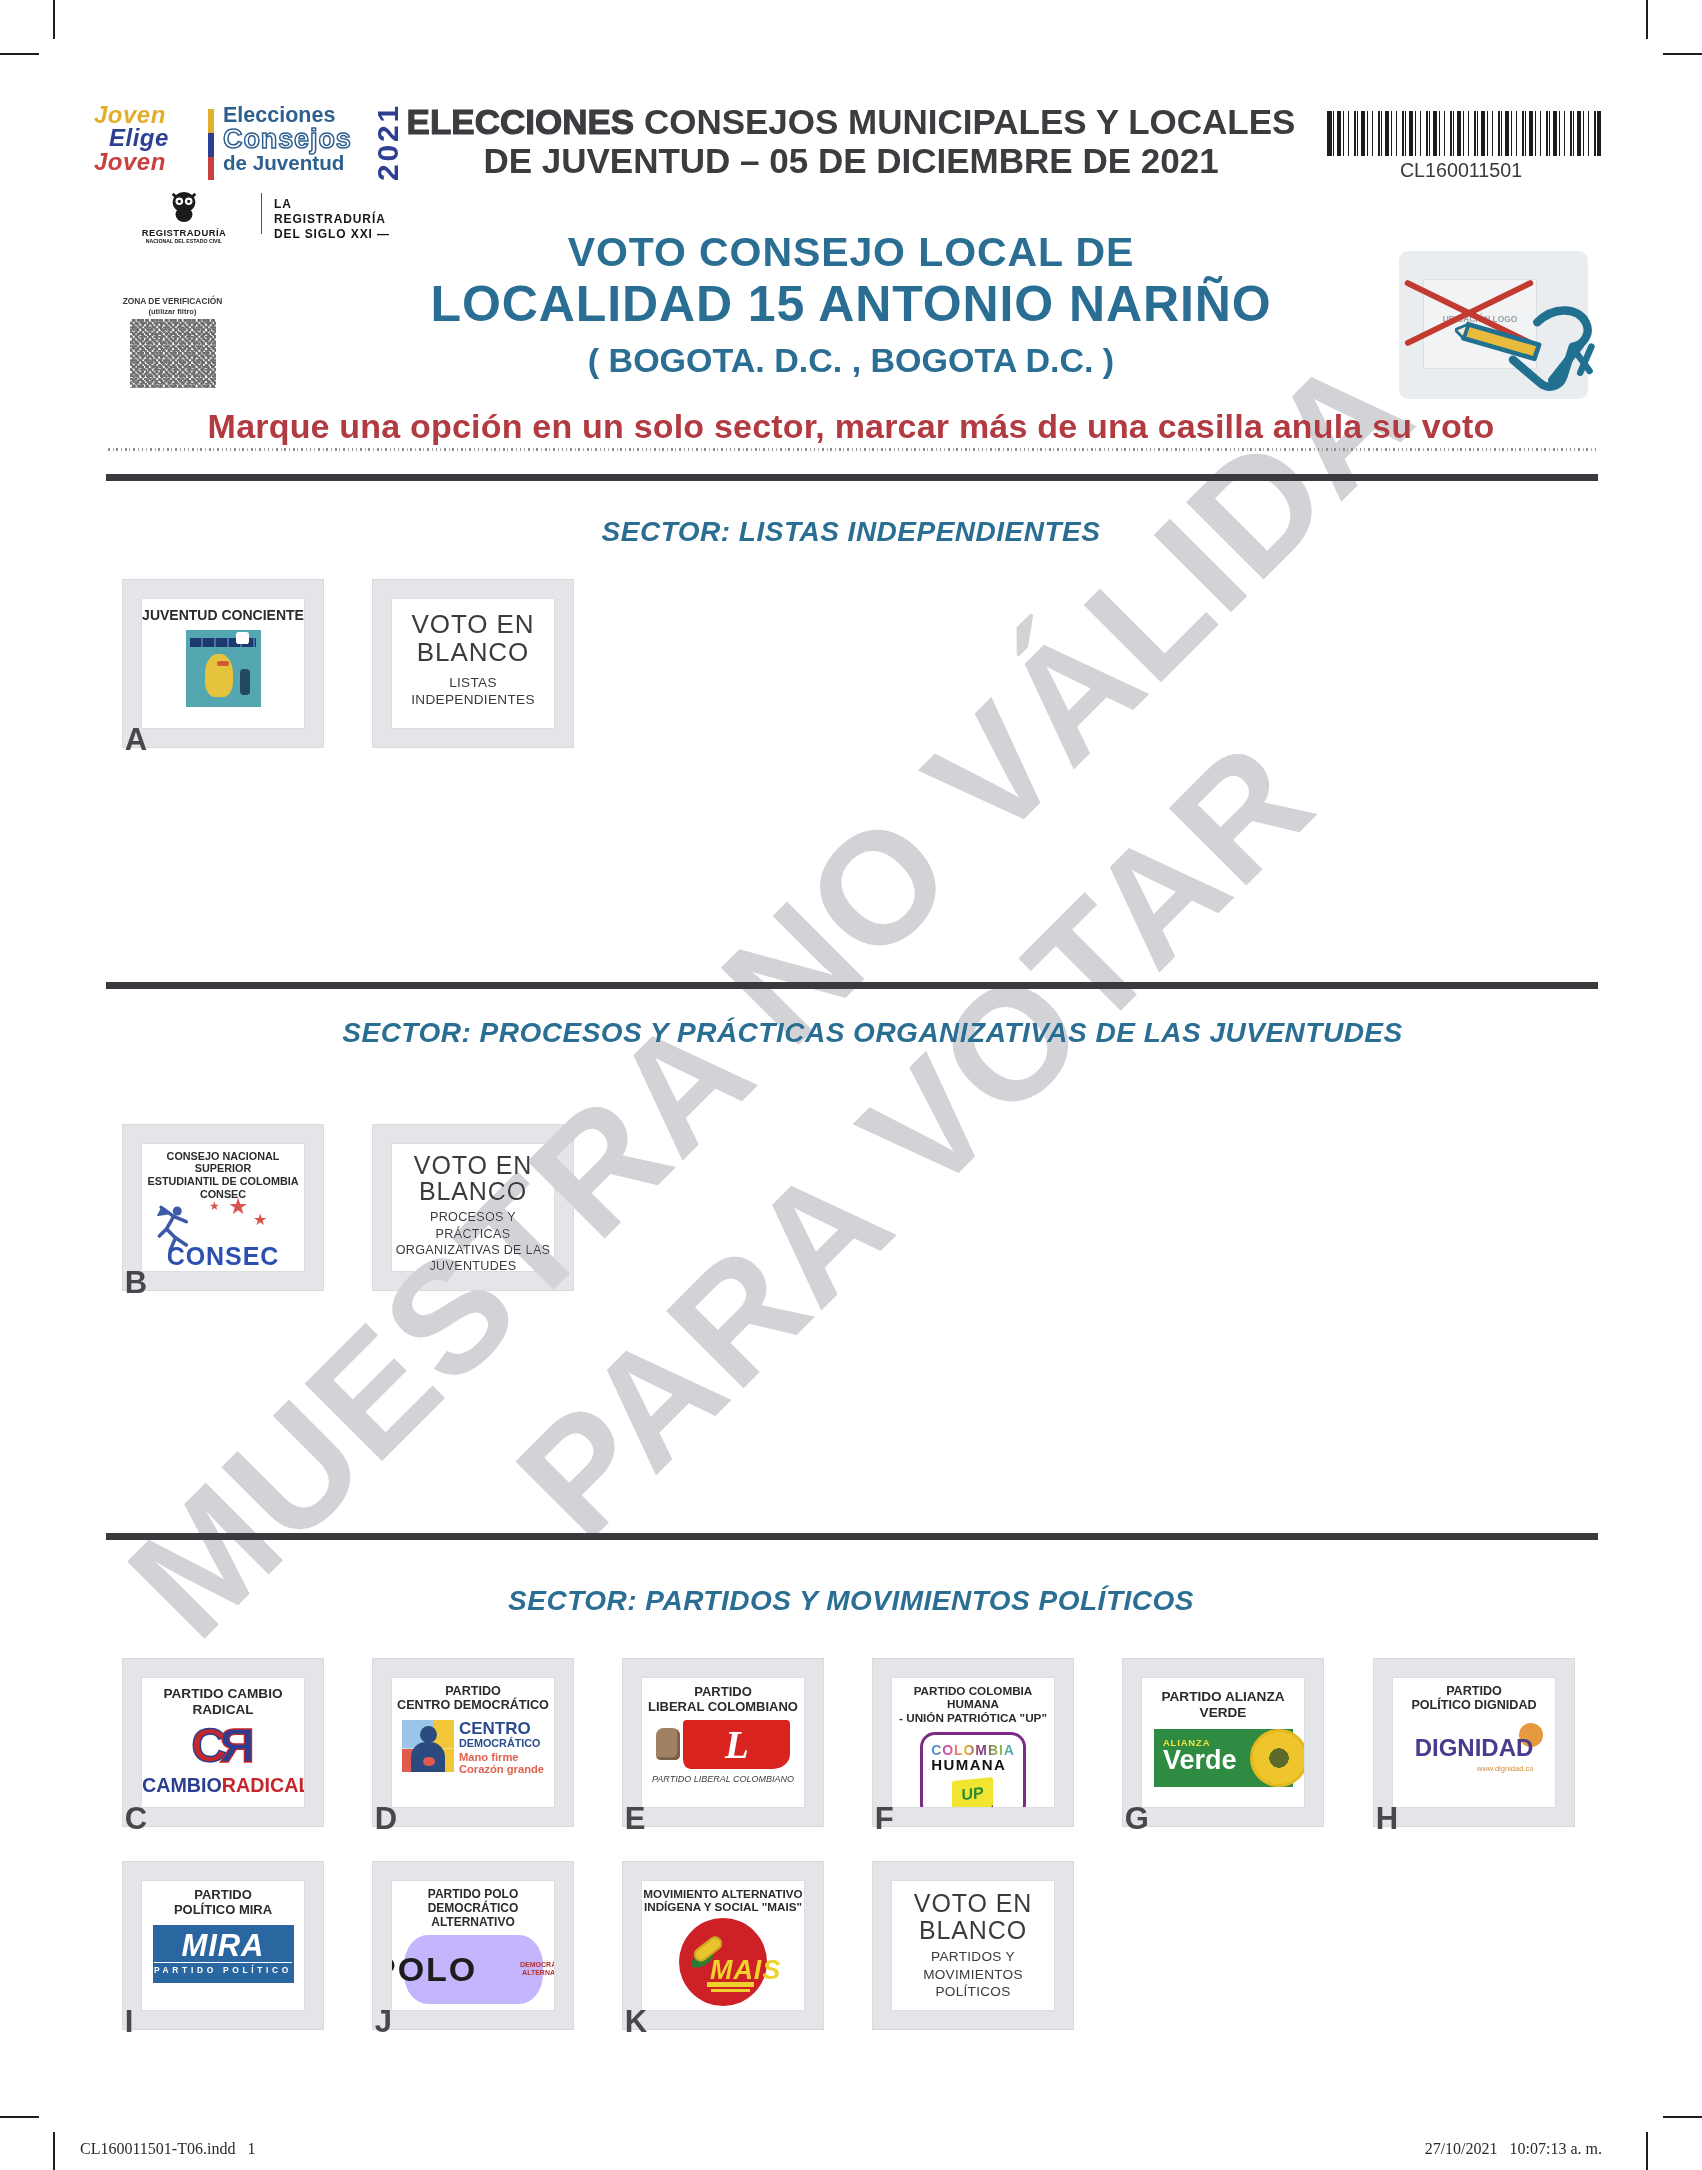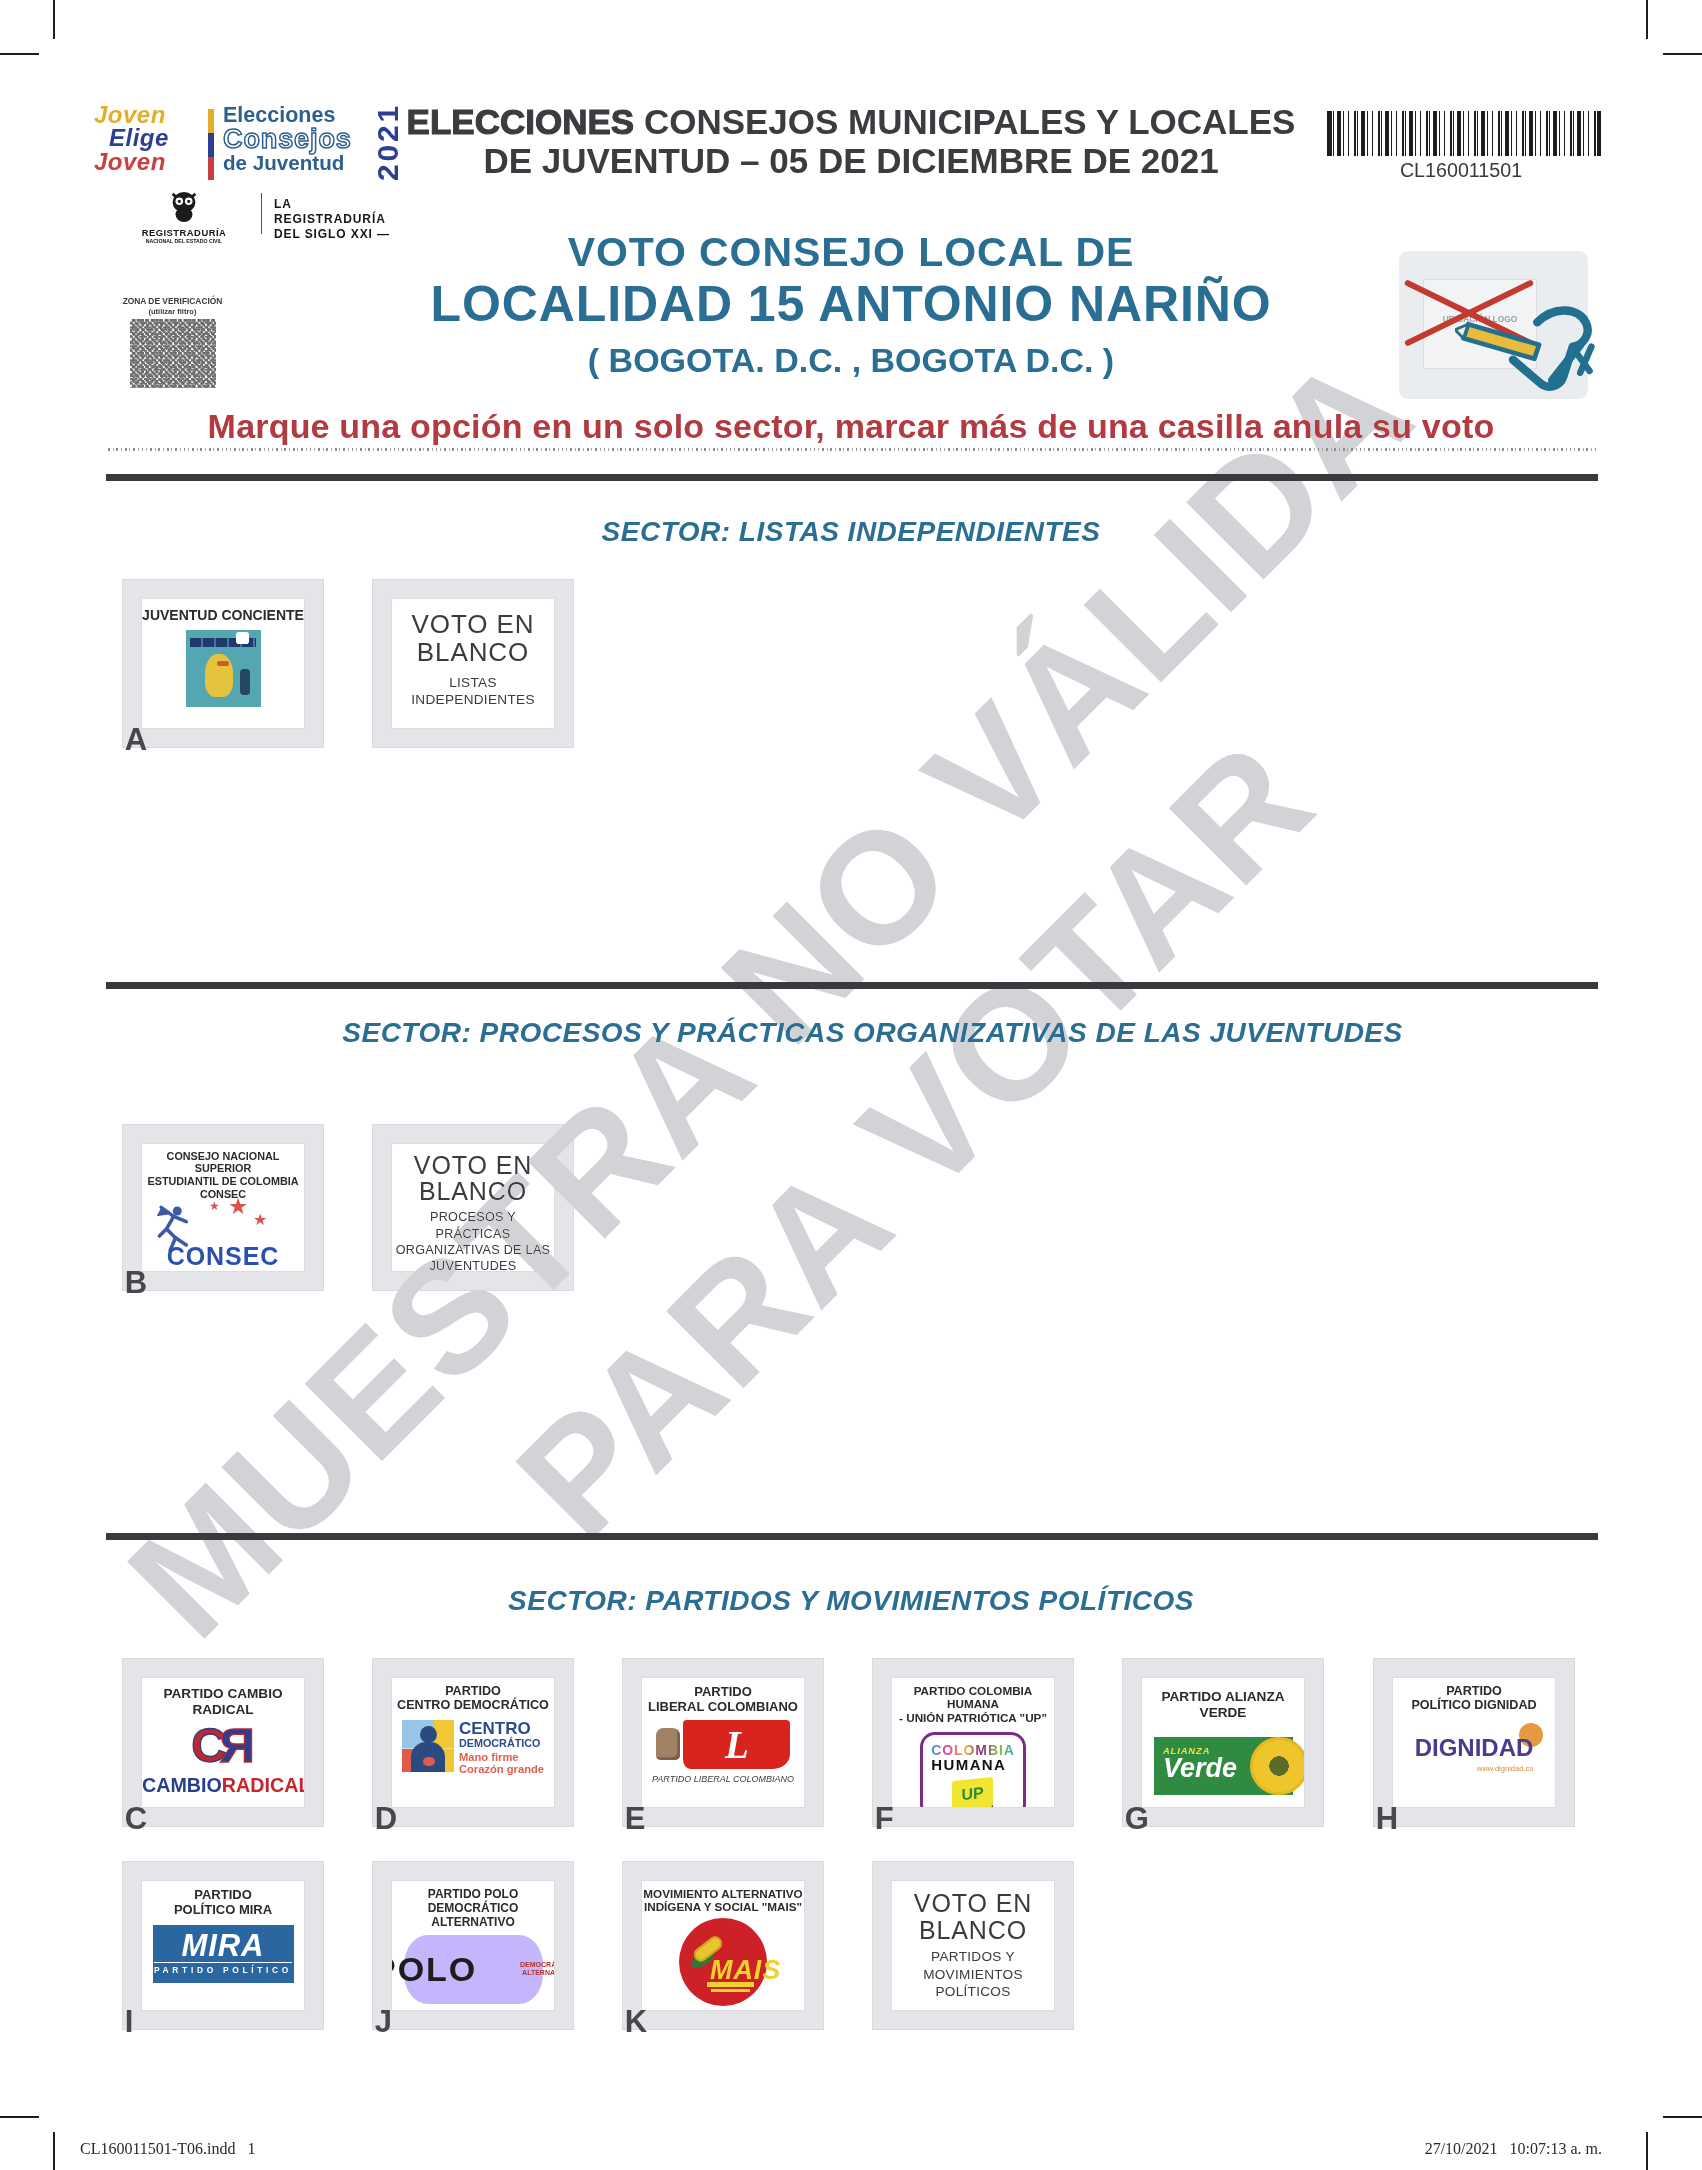--- a/index.html
+++ b/index.html
@@ -314,21 +314,21 @@
           <span style="font-weight:800;font-size:16px;color:#2c8a35;">UP</span>
         </div>
       </div>
     </div>
     <div class="letter">F</div>
   </div>
 
   <div class="frame" style="left:1122px;top:1658px;">
     <div class="inner">
       <div class="opt-title" style="font-size:13.6px;margin-top:11.2px;">PARTIDO ALIANZA VERDE</div>
-      <div style="position:relative;width:139px;height:58px;background:#2f8b41;margin:16px auto 0;text-align:left;padding-left:9.4px;box-sizing:border-box;font-style:italic;">
+      <div style="position:relative;width:139px;height:58px;background:#2f8b41;margin:8px auto 0;text-align:left;padding-left:9.4px;box-sizing:border-box;">
         <div style="font-weight:800;font-size:9.4px;color:#f4e23a;letter-spacing:0.9px;padding-top:7.5px;">ALIANZA</div>
         <div style="font-weight:800;font-size:27px;color:#fff;line-height:.95;">Verde</div>
         <div style="position:absolute;right:-15px;top:50%;transform:translateY(-50%);width:52px;height:52px;border-radius:50%;border:3.7px solid #e3b91f;background:radial-gradient(circle,#5c6a2b 0 26%,#eec62b 27% 100%);"></div>
       </div>
     </div>
     <div class="letter">G</div>
   </div>
 
   <div class="frame" style="left:1373px;top:1658px;">
     <div class="inner">

